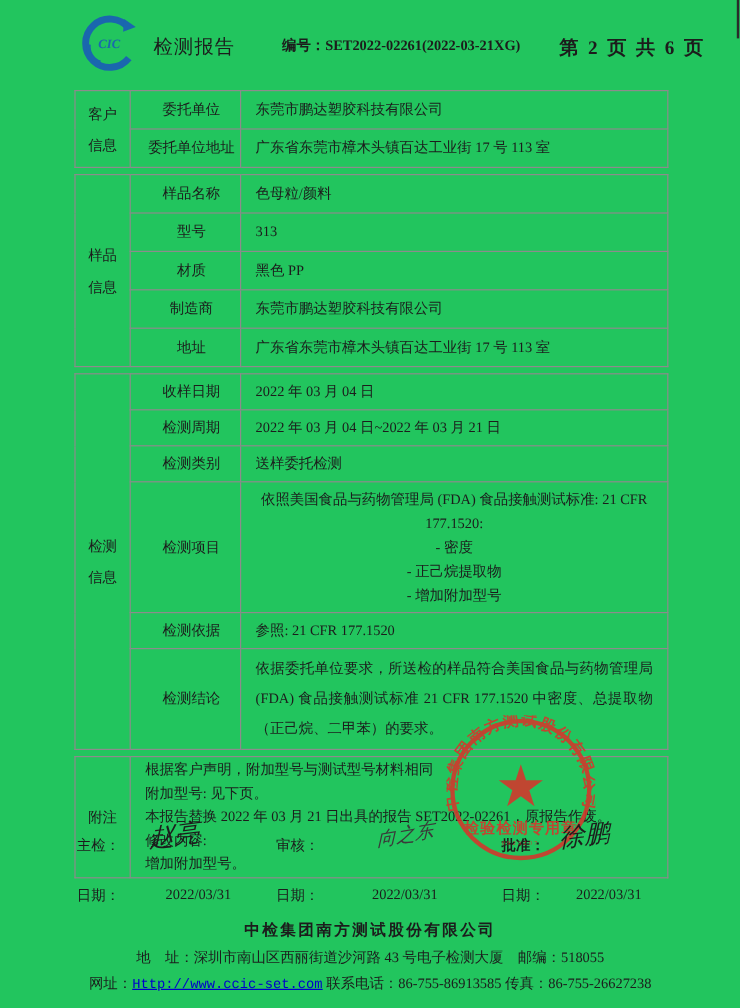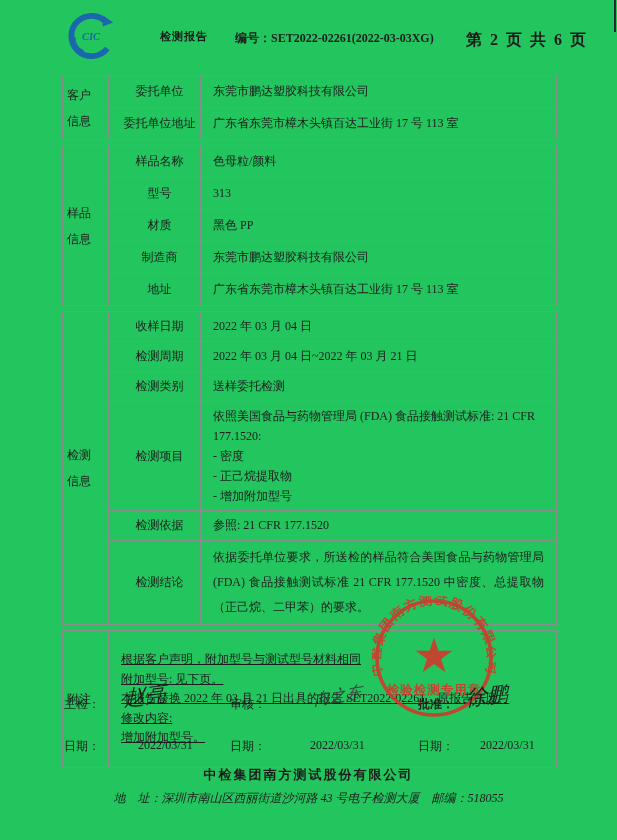--- a/index.html
+++ b/index.html
@@ -1,68 +1,68 @@
 <!DOCTYPE html>
 <html><head>
 <meta charset="utf-8">
 <style>
   html,body{margin:0;padding:0;background:#ffffff;}
   .page{position:relative;width:617px;height:840px;background:#22c55e;overflow:hidden;
         font-family:"Liberation Serif","DejaVu Serif",serif;color:#1c1c1c;}
   
   .hdr{position:absolute;top:0;left:0;width:617px;height:72px;}
   .logo{position:absolute;left:63px;top:12px;width:58px;height:48px;}
-  .hdr-title{position:absolute;left:160px;top:29px;font-size:11px;font-weight:bold;letter-spacing:1px;}
+  .hdr-title{position:absolute;left:128px;top:29px;font-size:16px;font-weight:normal;letter-spacing:1px;}
   .hdr-no{position:absolute;left:235px;top:30px;font-size:12px;font-weight:bold;}
   .hdr-page{position:absolute;left:466px;top:30px;font-size:16px;font-weight:bold;letter-spacing:2px;}
   .artifact{position:absolute;right:1px;top:0;width:2px;height:32px;background:#2b2b2b;}
   
   .tables{position:absolute;top:75px;left:62px;width:495px;}
   table.tbl{border-collapse:collapse;table-layout:fixed;width:495px;margin-bottom:5px;
             font-size:12px;}
   table.tbl td{border:1px solid #8c8c8c;vertical-align:middle;}
-  td.grp{width:46px;text-align:left;line-height:26px;padding:0 4px;}
+  td.grp{width:46px;text-align:center;line-height:26px;padding:0 4px;}
   td.lbl{width:92px;padding:0 0 0 10px;height:31px;text-align:center;}
   td.val{padding:2px 12px;line-height:19px;}
   .t-test td.lbl.short,.t-test td.val.short{height:25px;}
-  .t-test td.val.multi{padding:4px 12px;line-height:20px;}
+  .t-test td.val.multi{padding:4px 12px;line-height:20px;text-align:center;}
   .t-test td.val.just{padding:4px 12px;line-height:25px;text-align:justify;}
-  .t-note td.noteval{padding:19px 12px;line-height:19.5px;vertical-align:top;text-decoration:underline;}
+  .t-note td.noteval{padding:1px 12px;line-height:19.5px;vertical-align:top;}
   .grp span{display:block;}
   
   .stamp{position:absolute;left:372px;top:596px;width:124px;height:124px;opacity:.87;z-index:3;}
   
   .sigs{position:absolute;top:686px;left:62px;width:500px;height:78px;font-size:12px;}
   .sig-label{position:absolute;top:10px;}
   .sig-name{position:absolute;top:-4px;font-size:21px;font-style:italic;
             font-family:"DejaVu Serif",serif;transform:rotate(-7deg) skewX(-6deg);z-index:5;}
   .sig-name.light{font-size:16px;color:#3a3a3a;transform:rotate(-10deg) skewX(-10deg);}
   .date-label{position:absolute;top:52px;}
   .date-val{position:absolute;top:52px;}
   .z-under{z-index:2;font-weight:bold;}
   
   .ftr{position:absolute;top:766px;left:0;width:617px;text-align:center;font-size:12px;}
   .ftr-company{font-weight:bold;font-size:13px;letter-spacing:2px;margin-bottom:6px;}
-  .ftr-line{margin-bottom:4px;line-height:17px;font-style:italic;}
+  .ftr-line{margin-bottom:4px;line-height:17px;}
   .ftr a{color:#0000cc;text-decoration:underline;font-family:"Liberation Mono","DejaVu Sans Mono",monospace;font-size:11.5px;}
 </style>
 </head>
 <body>
 
 <div class="page">
 
   <div class="hdr">
     <svg class="logo" viewBox="0 0 60 50">
       <path d="M 46,12 A 21,21 0 1 0 46,38" fill="none" stroke-width="6" stroke="#1a67ae"></path>
       <polygon points="42,4 52,11 41,15" fill="#1a67ae"></polygon>
       <path d="M 21,42 A 15,15 0 0 1 11,26" fill="none" stroke-width="4" stroke="#1a67ae"></path>
       <text x="29" y="29" font-size="11" font-weight="bold" font-style="italic" text-anchor="middle" font-family="Liberation Serif, serif" fill="#1a67ae">CIC</text>
     </svg>
     <div class="hdr-title">检测报告</div>
-    <div class="hdr-no">编号：SET2022-02261(2022-03-03XG)</div>
+    <div class="hdr-no">编号：SET2022-02261(2022-03-21XG)</div>
     <div class="hdr-page">第 2 页 共 6 页</div>
     <div class="artifact"></div>
   </div>
 
   <div class="tables">
 
     <table class="tbl t-customer">
       <colgroup>
           <col style="width:46px">
           <col style="width:92px">
@@ -208,15 +208,19 @@
     <span class="date-val" style="left:76px">2022/03/31</span>
     <span class="date-label" style="left:168px">日期：</span>
     <span class="date-val" style="left:248px">2022/03/31</span>
     <span class="date-label" style="left:356px">日期：</span>
     <span class="date-val" style="left:418px">2022/03/31</span>
   </div>
 
   <div class="ftr">
     <div class="ftr-company">中检集团南方测试股份有限公司</div>
     <div class="ftr-line">地　址：深圳市南山区西丽街道沙河路 43 号电子检测大厦　邮编：518055</div>
+    <div class="ftr-line">
+      <span>网址：</span><a href="#">Http://www.ccic-set.com</a>
+      <span>联系电话：86-755-86913585 传真：86-755-26627238</span>
+    </div>
   </div>
 
 </div>
 
 </body></html>

